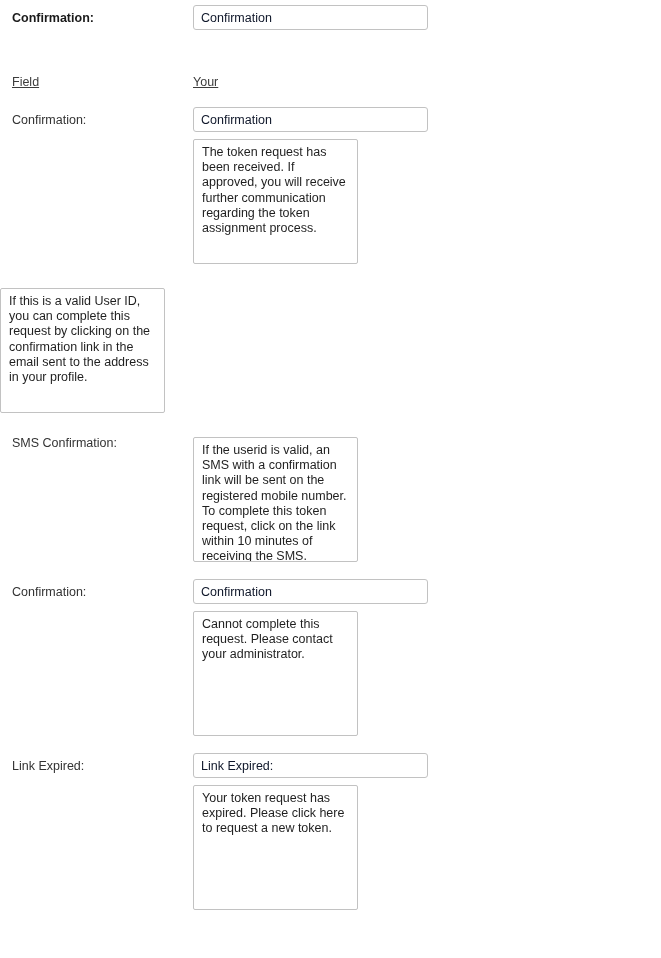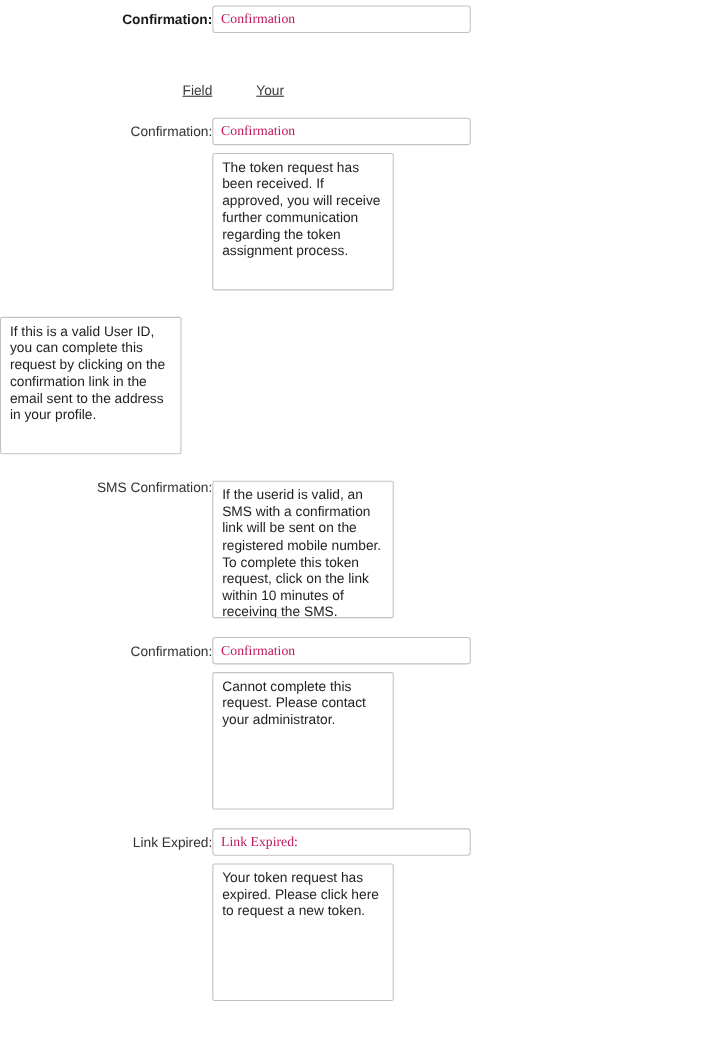--- a/index.html
+++ b/index.html
@@ -25,65 +25,63 @@
   
   .row {
     display: flex;
     align-items: flex-start;
   }
   .label-col {
     width: 193px;
     padding-left: 12px;
     box-sizing: border-box;
     flex: 0 0 193px;
-    text-align: right;
   }
   .field-col {
     flex: 1 1 auto;
   }
 
   .row-label {
     display: block;
     font-size: 12.5px;
     color: #333333;
     line-height: 16px;
     white-space: nowrap;
   }
   .row-label.bold {
     font-weight: bold;
     color: #1a1a1a;
   }
 
   
   .header-row {
     margin-top: 44px;
-    gap: 40px;
   }
   .header-link {
     display: inline-block;
     font-size: 12.5px;
     color: #3c3c3c;
     text-decoration: underline;
     line-height: 16px;
     cursor: pointer;
   }
 
   
   .text-input {
     display: block;
     width: 235px;
     height: 25px;
     box-sizing: border-box;
     padding: 3px 7px;
     border: 1px solid #c2c2c2;
     border-radius: 3px;
     background: #ffffff;
-    font-family: Liberation Serif, serif;
+    font-family: Liberation Sans, sans-serif;
     font-size: 12.5px;
-    color: #be185d;
+    color: #0f172a;
     line-height: 17px;
     outline: none;
   }
 
   .text-area {
     display: block;
     width: 165px;
     height: 125px;
     box-sizing: border-box;
     margin-top: 7px;

